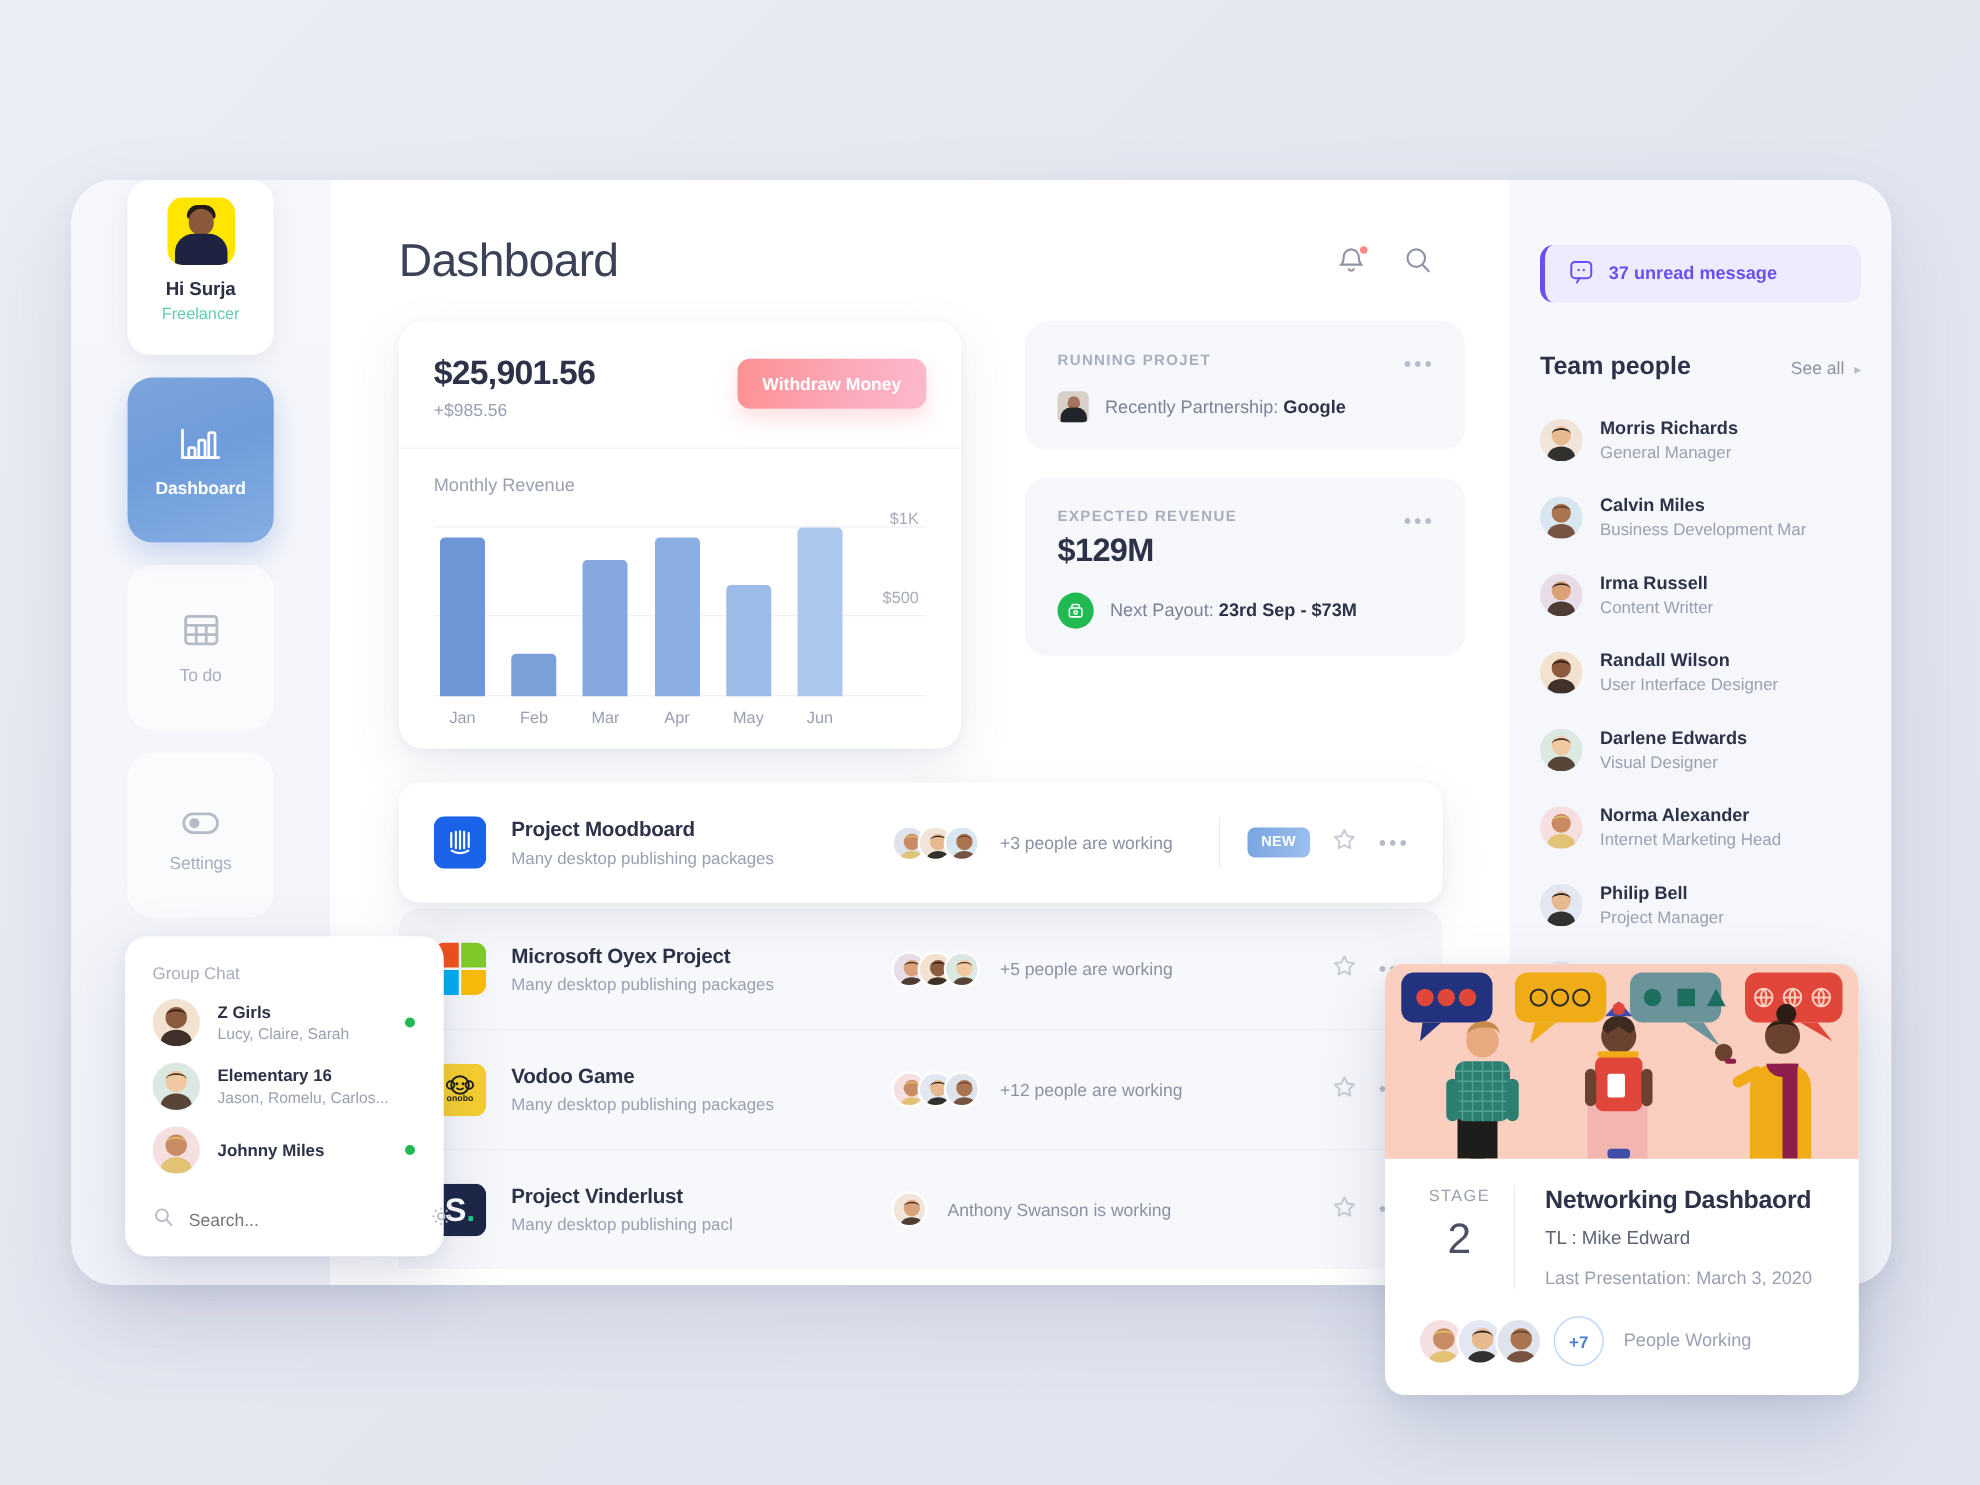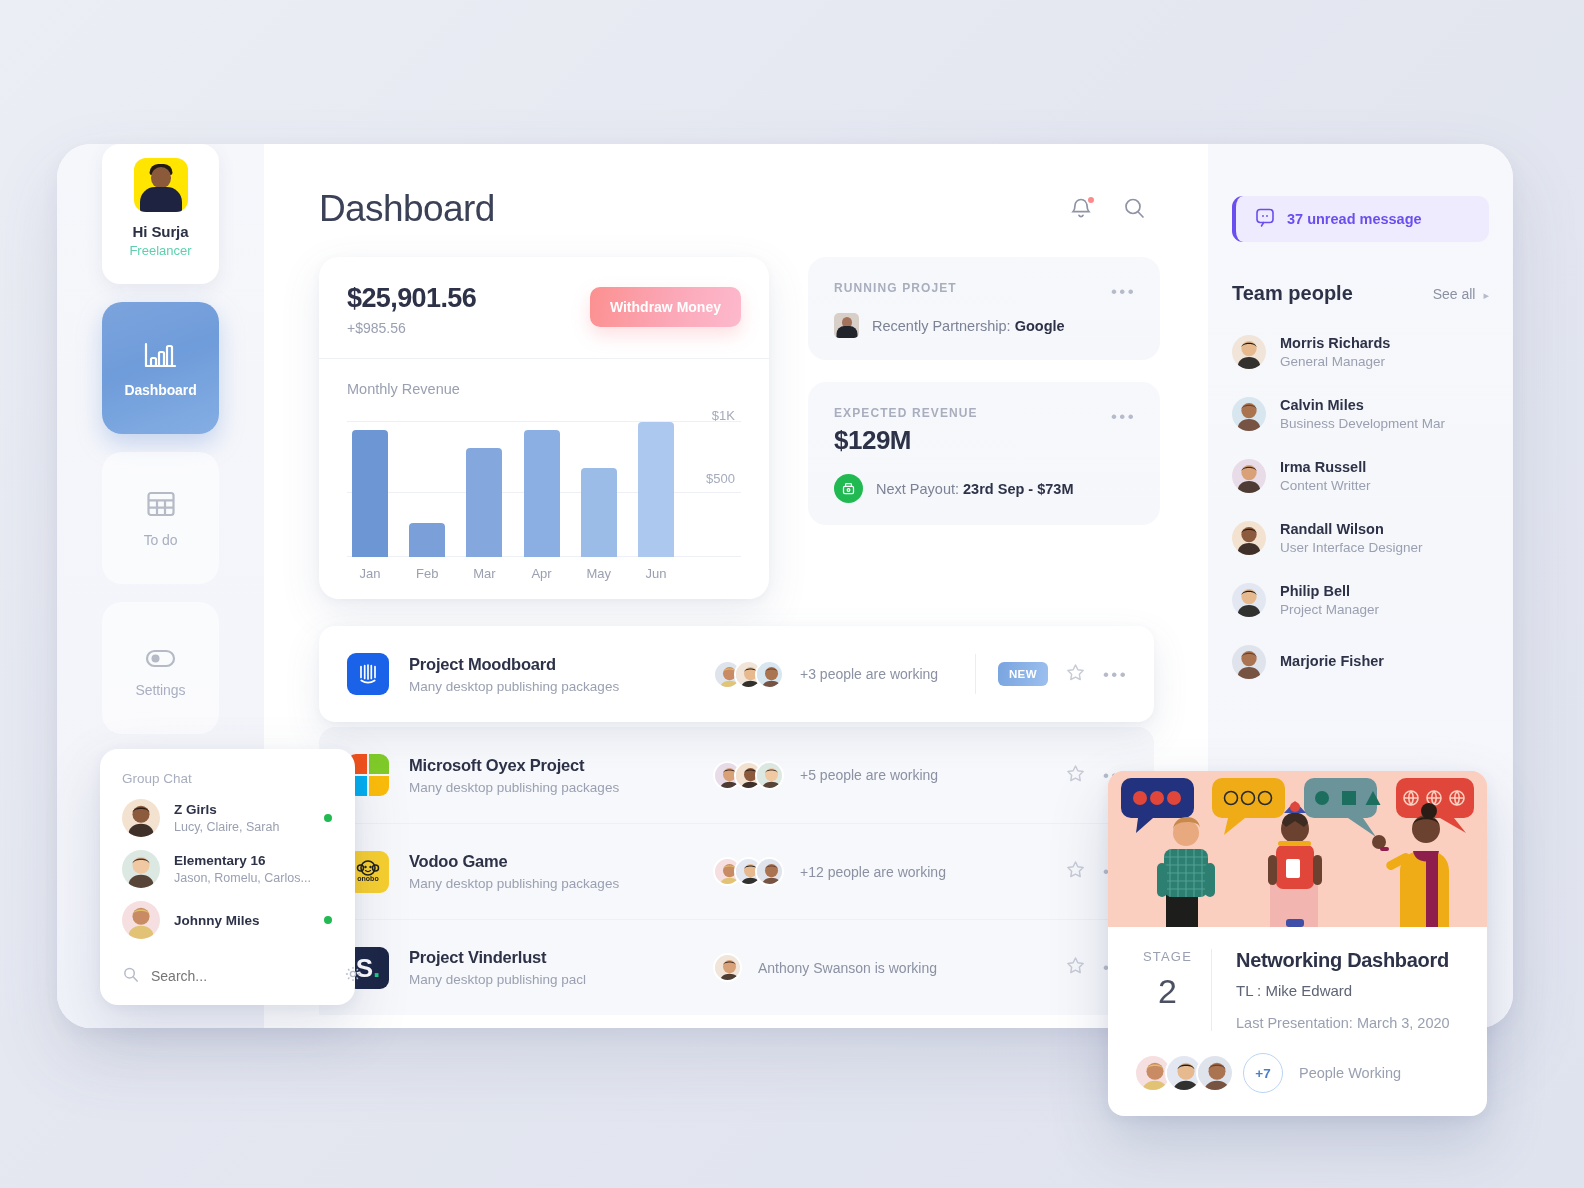--- a/index.html
+++ b/index.html
@@ -60,21 +60,21 @@
 
   
   #main-col { flex: 1; min-width: 0; padding: 44px 0 0 55px; position: relative; background:#fff; }
   #main-head { display: flex; align-items: center; width: 835px; }
   #page-title { font-size: 37px; color: #3b4156; font-weight: 400; letter-spacing: -.6px; }
   #head-actions { margin-left: auto; display: flex; align-items: center; gap: 27px; padding-right: 6px;}
   .ico-btn { width: 26px; height: 26px; position: relative; cursor: pointer; color: #8e94a6; }
   .bell-dot { position: absolute; right: -1px; top: -1px; width: 10px; height: 10px; border-radius: 50%; background: #fc8a8a; border: 2px solid #fff; }
 
   
-  #top-row { display: flex; gap: 39px; margin-top: 27px; }
+  #top-row { display: flex; gap: 51px; margin-top: 27px; }
   #revenue-card {
     width: 450px; background: #fff; border-radius: 20px;
     box-shadow: 0 14px 40px rgba(80,95,140,.12), 0 2px 8px rgba(80,95,140,.05);
   }
   #rev-top { padding: 26px 28px 22px 28px; display: flex; align-items: flex-start; border-bottom: 1px solid #f0f1f5; }
   #rev-amount { font-size: 27px; font-weight: 700; color: #2d3248; letter-spacing: -.6px; }
   #rev-delta { font-size: 14px; color: #9aa0b1; margin-top: 6px; }
   #withdraw-btn {
     margin-left: auto; margin-top: 4px;
     background: linear-gradient(100deg,#fc9090 0%, #fba8b8 55%, #fdb9cd 100%);
@@ -584,20 +584,44 @@
     <path d="M11 15c0-8 18-8 18 0 0-6-18-6-18 0z" fill="#2b1d16"></path>
     <path d="M20 26c8 0 13 5 13 10v4H7v-4c0-5 5-10 13-10z" fill="#2b1d16" opacity=".9"></path>
   </svg></span>
           <div>
             <div class="team-name">Randall Wilson</div>
                     <div class="team-role">User Interface Designer</div>
           </div>
         </div>
         <div class="team-row">
           <span class="team-av"><svg width="34" height="34" viewBox="0 0 40 40">
+    <rect width="40" height="40" fill="#dce9e2"></rect>
+    <circle cx="20" cy="16" r="9" fill="#f0c9a3"></circle>
+    <path d="M11 15c0-8 18-8 18 0 0-6-18-6-18 0z" fill="#4a3226"></path>
+    <path d="M20 26c8 0 13 5 13 10v4H7v-4c0-5 5-10 13-10z" fill="#4a3226" opacity=".9"></path>
+  </svg></span>
+          <div>
+            <div class="team-name">Darlene Edwards</div>
+                    <div class="team-role">Visual Designer</div>
+          </div>
+        </div>
+        <div class="team-row">
+          <span class="team-av"><svg width="34" height="34" viewBox="0 0 40 40">
+    <rect width="40" height="40" fill="#f6dfe0"></rect>
+    <circle cx="20" cy="16" r="9" fill="#c98b63"></circle>
+    <path d="M11 15c0-8 18-8 18 0 0-6-18-6-18 0z" fill="#e0c06a"></path>
+    <path d="M20 26c8 0 13 5 13 10v4H7v-4c0-5 5-10 13-10z" fill="#e0c06a" opacity=".9"></path>
+  </svg></span>
+          <div>
+            <div class="team-name">Norma Alexander</div>
+                    <div class="team-role">Internet Marketing Head</div>
+          </div>
+        </div>
+        <div class="team-row">
+          <span class="team-av"><svg width="34" height="34" viewBox="0 0 40 40">
     <rect width="40" height="40" fill="#e3e7f2"></rect>
     <circle cx="20" cy="16" r="9" fill="#e7b98f"></circle>
     <path d="M11 15c0-8 18-8 18 0 0-6-18-6-18 0z" fill="#1d1d1b"></path>
     <path d="M20 26c8 0 13 5 13 10v4H7v-4c0-5 5-10 13-10z" fill="#1d1d1b" opacity=".9"></path>
   </svg></span>
           <div>
             <div class="team-name">Philip Bell</div>
                     <div class="team-role">Project Manager</div>
           </div>
         </div>

